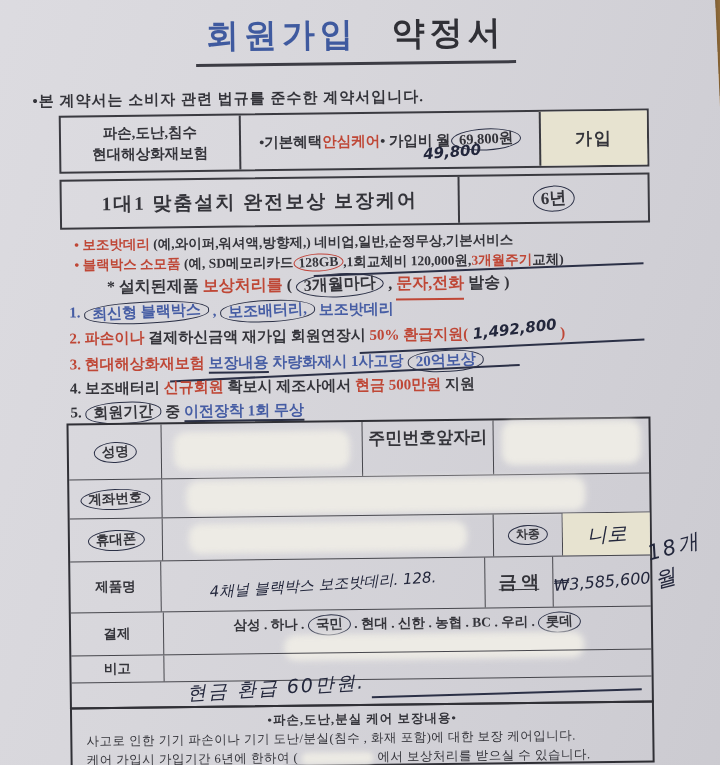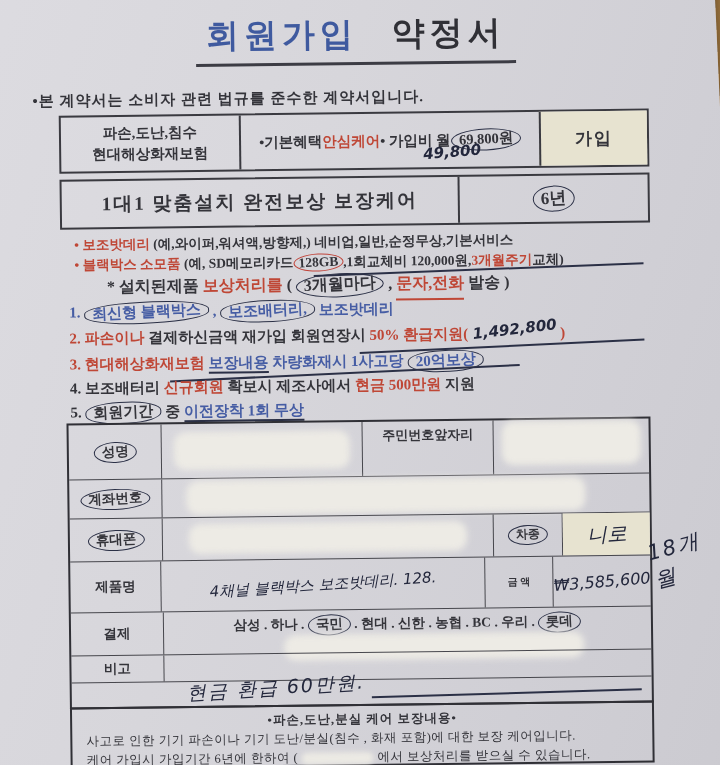--- a/index.html
+++ b/index.html
@@ -127,21 +127,21 @@
 
     <div class="abs form">
       <div class="frow" style="height:54px;">
         <div class="fcell" style="width:92px;">
             <span class="pen-ellipse flabel">성명</span>
           </div>
         <div class="fcell" style="width:200px;">
             <div class="redact" style="width:88%;height:72%;"></div>
           </div>
         <div class="fcell" style="width:130px;align-items:flex-start;padding-top:5px;">
-            <span class="flabel" style="font-size:13px;white-space:nowrap;">주민번호앞자리</span>
+            <span class="flabel" style="font-size:17px;white-space:nowrap;">주민번호앞자리</span>
           </div>
         <div class="fcell" style="flex:1;">
             <div class="redact" style="width:90%;height:80%;margin-top:-8px;"></div>
           </div>
       </div>
       <div class="frow" style="height:38px;">
         <div class="fcell" style="width:92px;">
             <span class="pen-ellipse flabel">계좌번호</span>
           </div>
         <div class="fcell" style="flex:1;">
@@ -163,21 +163,21 @@
           </div>
       </div>
       <div class="frow" style="height:50px;">
         <div class="fcell" style="width:92px;">
             <span class="flabel">제품명</span>
           </div>
         <div class="fcell" style="width:330px;overflow:visible;">
             <span class="hand" style="font-size:15px;transform:rotate(-3deg);white-space:nowrap;">4채널 블랙박스 보조밧데리. 128.</span>
           </div>
         <div class="fcell" style="width:68px;">
-            <span class="flabel" style="font-size:10px;">금 액</span>
+            <span class="flabel" style="font-size:18px;text-decoration:underline;">금 액</span>
           </div>
         <div class="fcell" style="flex:1;overflow:visible;">
             <span class="hand" style="font-size:16px;transform:rotate(-4deg);white-space:nowrap;">₩3,585,600</span>
           </div>
       </div>
       <div class="frow" style="height:42px;">
         <div class="fcell" style="width:92px;">
             <span class="flabel">결제</span>
           </div>
         <div class="fcell" style="flex:1;align-items:flex-start;padding-top:4px;">

